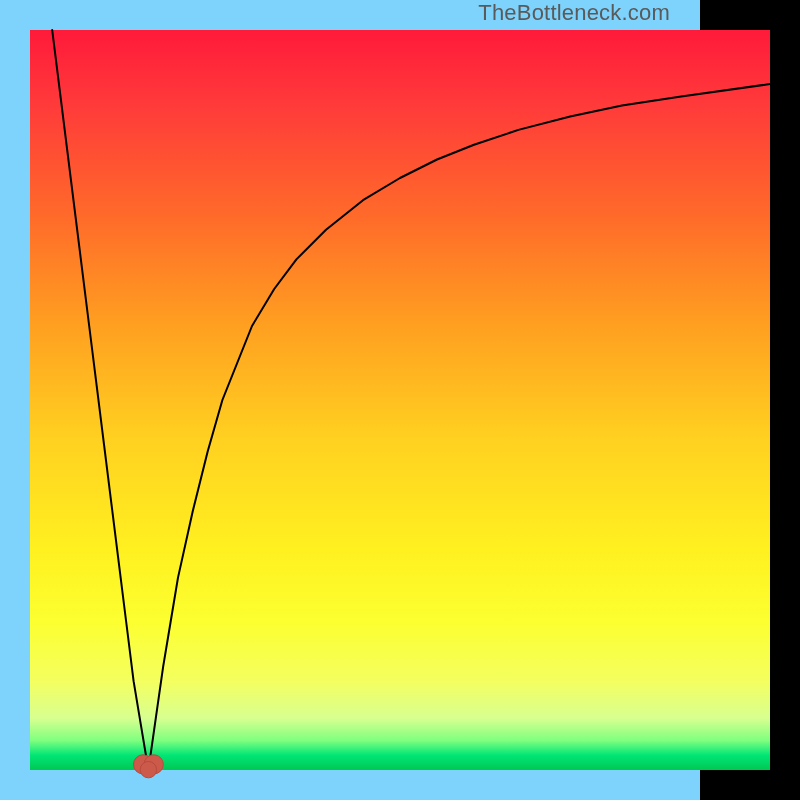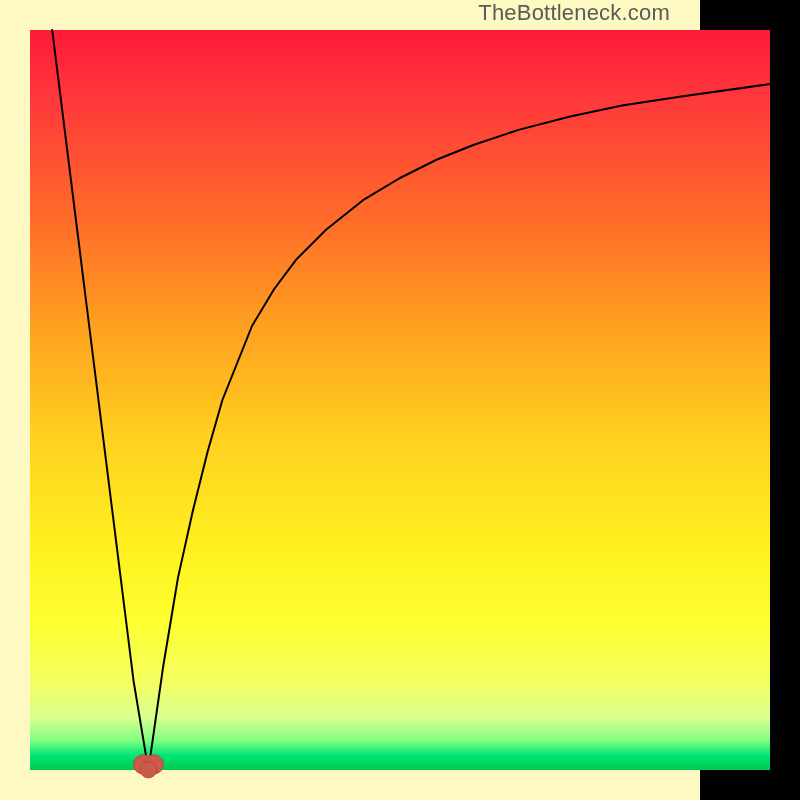--- a/index.html
+++ b/index.html
@@ -7,21 +7,21 @@
     padding: 0;
     width: 800px;
     height: 800px;
     background: #000;
     font-family: Arial, Helvetica, sans-serif;
     overflow: hidden;
   }
   .outer {
     width: 700px;
     height: 800px;
-    background: #fef9c3;
+    background: #7dd3fc;
     position: relative;
   }
   .plot {
     position: absolute;
     left: 30px;
     top: 30px;
     width: 740px;
     height: 740px;
     
     background: linear-gradient(to bottom,

